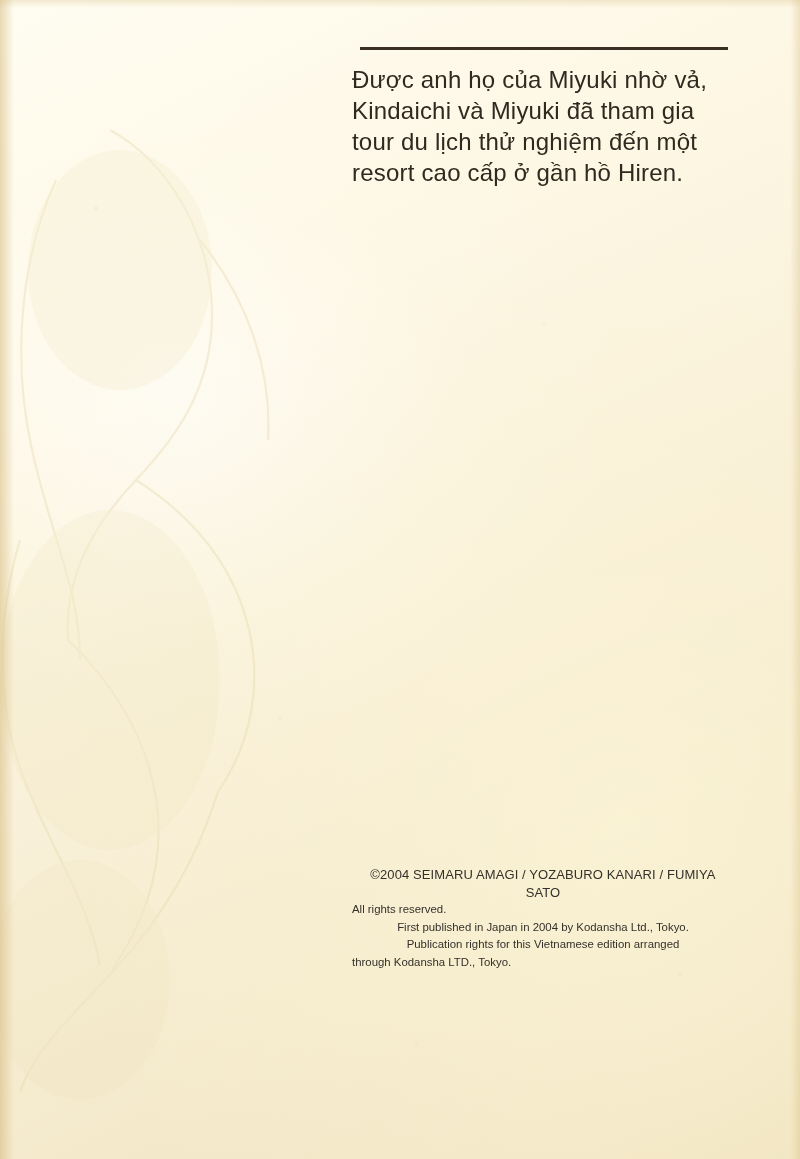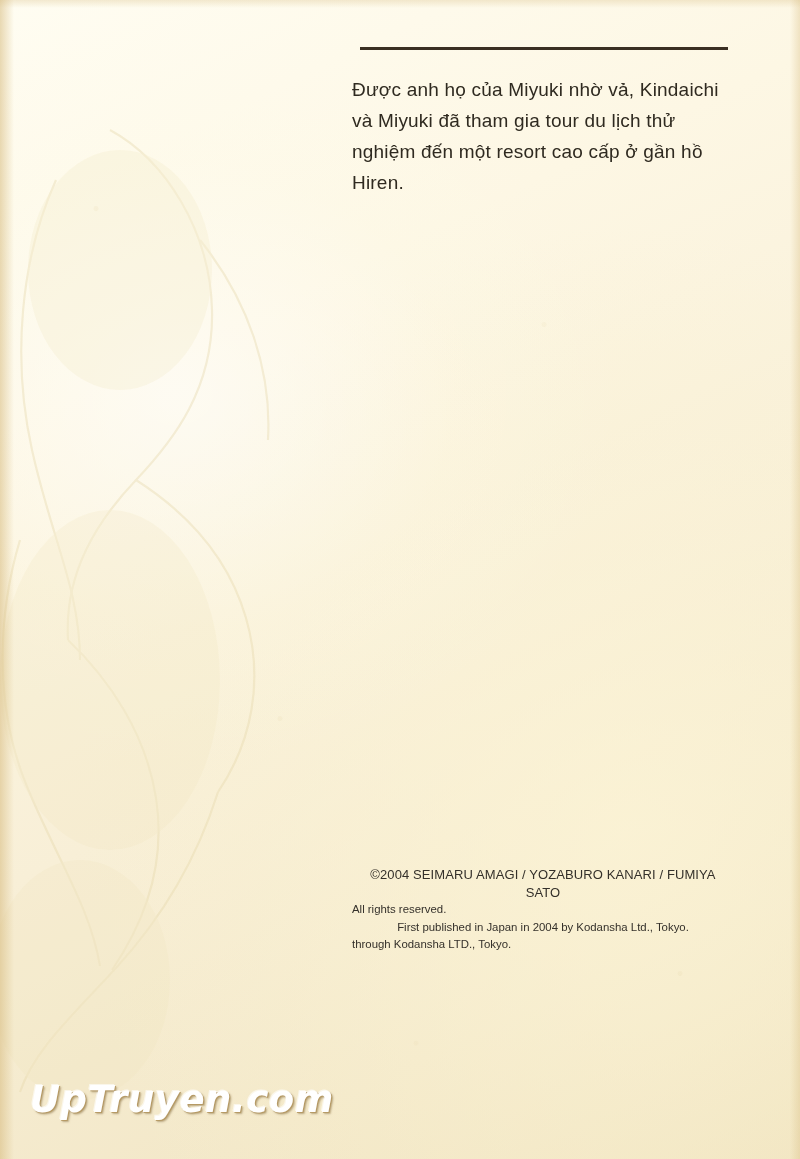--- a/index.html
+++ b/index.html
@@ -77,24 +77,24 @@
     left: 360px;
     top: 47px;
     width: 368px;
     height: 3px;
     background: #3a2f22;
   }
 
   .blurb {
     position: absolute;
     left: 352px;
-    top: 74px;
+    top: 64px;
     width: 382px;
     color: #2f2a20;
-    font-size: 19px;
+    font-size: 24px;
     line-height: 31px;
     letter-spacing: 0.2px;
   }
   .blurb p {
     margin: 0 0 14px 0;
   }
 
   .copyright {
     position: absolute;
     left: 352px;
@@ -167,18 +167,18 @@
   <div class="rule"></div>
 
   <div class="blurb">
     <p>Được anh họ của Miyuki nhờ vả, Kindaichi và Miyuki đã tham gia tour du lịch thử nghiệm đến một resort cao cấp ở gần hồ Hiren.</p>
   </div>
 
   <div class="copyright">
     <div class="line1">©2004 SEIMARU AMAGI / YOZABURO KANARI / FUMIYA SATO</div>
     <div class="line2">All rights reserved.</div>
     <div class="line3">First published in Japan in 2004 by Kodansha Ltd., Tokyo.</div>
+    <div class="line4">Publication rights for this Vietnamese edition arranged</div>
     <div class="line5">through Kodansha LTD., Tokyo.</div>
   </div>
 
-  <div class="watermark">UpTruyen.com</div>
 
 </div>
 
 </body></html>

